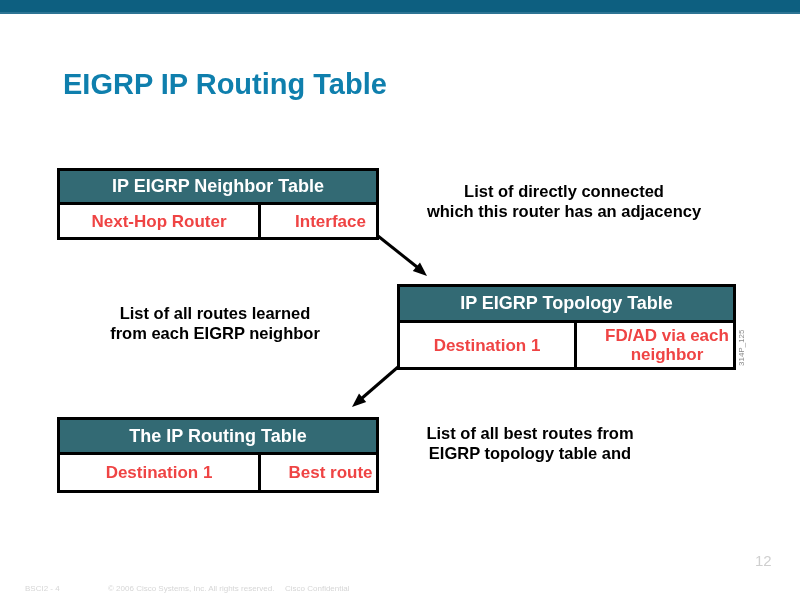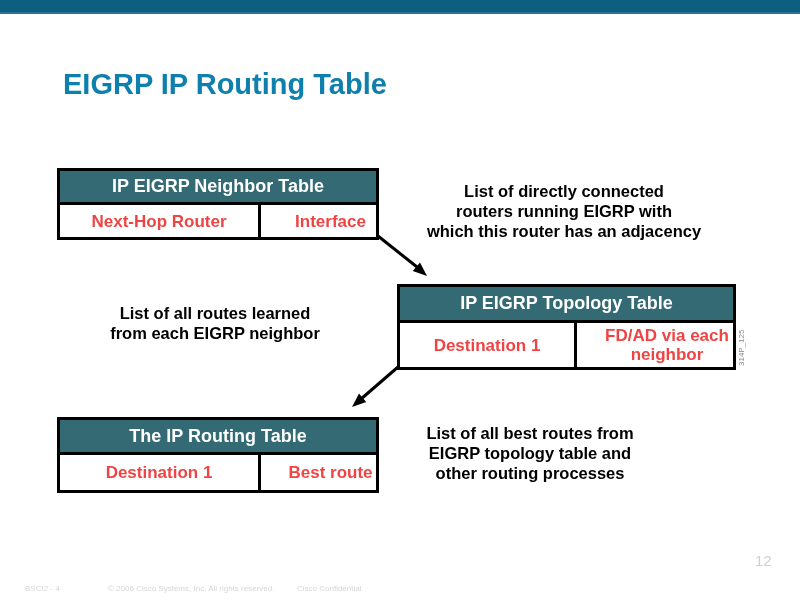--- a/index.html
+++ b/index.html
@@ -66,21 +66,21 @@
     position: absolute; left: 737px; top: 366px;
     transform: rotate(-90deg); transform-origin: 0 0;
     font-size: 8px; color: #8a8a8a; white-space: nowrap;
   }
   .footer-item {
     position: absolute; top: 584px; font-size: 8px;
     color: var(--footer-text, #d6d6d6); white-space: nowrap;
   }
   .footer-bsci { left: 25px; }
   .footer-copy { left: 108px; }
-  .footer-conf { left: 297px; }
+  .footer-conf { left: 285px; }
   .page-number {
     position: absolute; left: 755px; top: 552px;
     font-size: 15px; color: #cfcfcf;
   }
 </style>
 </head>
 <body>
 
 <div class="slide">
 
@@ -91,21 +91,20 @@
   <div class="dtable t1">
     <div class="thead">IP EIGRP Neighbor Table</div>
     <div class="trow">
       <div class="tcell first">Next-Hop Router</div>
       <div class="tcell second">Interface</div>
     </div>
   </div>
 
   <div class="annotation a1">
     <div>List of directly connected</div>
-    <div>routers running EIGRP with</div>
     <div>which this router has an adjacency</div>
   </div>
 
   <div class="dtable t2">
     <div class="thead">IP EIGRP Topology Table</div>
     <div class="trow">
       <div class="tcell first">Destination 1</div>
       <div class="tcell second">FD/AD via each neighbor</div>
     </div>
   </div>
@@ -121,21 +120,20 @@
     <div class="thead">The IP Routing Table</div>
     <div class="trow">
       <div class="tcell first">Destination 1</div>
       <div class="tcell second">Best route</div>
     </div>
   </div>
 
   <div class="annotation a3">
     <div>List of all best routes from</div>
     <div>EIGRP topology table and</div>
-    <div>other routing processes</div>
   </div>
 
   <svg class="arrow-layer" viewBox="0 0 800 600">
     <g>
       <line x1="378" y1="236" x2="417" y2="267" stroke="#000" stroke-width="3"></line>
       <polygon points="427,276 412.8,271 420,262.6" fill="#000"></polygon>
     </g>
     <g>
       <line x1="398" y1="367" x2="361" y2="399" stroke="#000" stroke-width="3"></line>
       <polygon points="352,407 359,393.6 366.2,401.9" fill="#000"></polygon>

